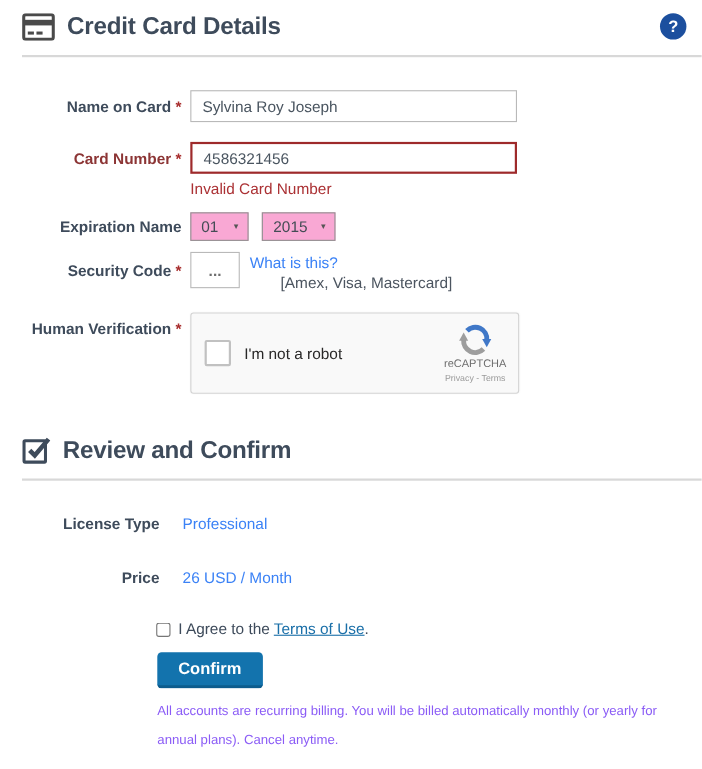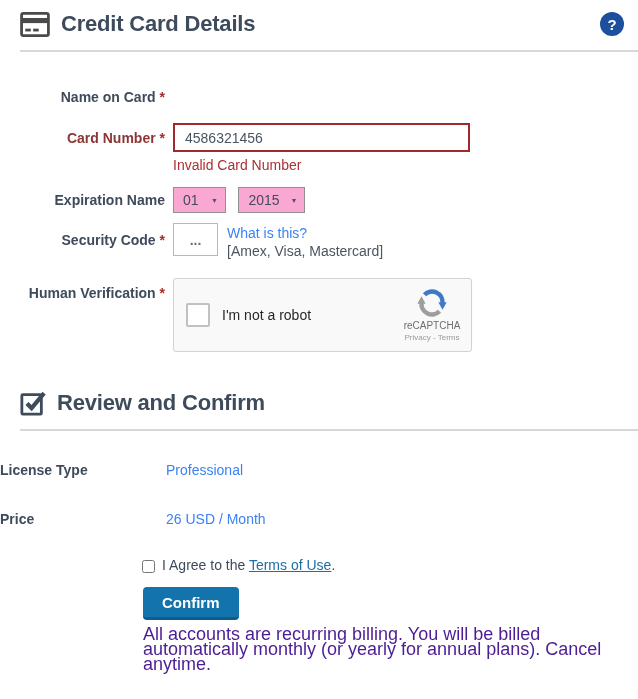--- a/index.html
+++ b/index.html
@@ -76,21 +76,21 @@
   }
 
   .sec-line { display: flex; align-items: flex-start; }
   .sec-input {
     width: 45px; height: 33px; text-align: center; font-weight: bold;
     padding: 0;
   }
   .sec-input::placeholder { color: #6d6d6d; font-weight: bold; }
   .sec-texts { margin-left: 9px; font-size: 14px; line-height: 18px; padding-top: 1px; }
   a.lnk { color: #3b82f6; text-decoration: none; cursor: pointer; }
-  .sec-note { color: #4c5560; }
+  .sec-note { color: #4c5560; margin-left: 28px; }
 
   
   .captcha {
     width: 299px; height: 74px;
     background: #f9f9f9; border: 1px solid #d3d3d3; border-radius: 3px;
     display: flex; align-items: center; padding: 0 10px 0 12px;
     box-shadow: 0 0 2px rgba(0,0,0,0.03);
   }
   .cap-cb {
     width: 24px; height: 24px; background: #ffffff;
@@ -104,21 +104,21 @@
   }
   .cap-brand { font-size: 10px; color: #6d6d6d; margin-top: 2px; }
   .cap-links { font-size: 8px; color: #9a9a9a; margin-top: 2px; cursor: pointer; }
 
   
   .review-head { margin-top: 26px; }
   .review-area { margin-top: 31px; }
   .rrow { display: flex; font-size: 14px; }
   .rrow.license { margin-bottom: 33px; }
   .rrow.price { margin-bottom: 30px; }
-  .rlabel { width: 145px; font-weight: bold; flex: none; }
+  .rlabel { width: 145px; text-align: right; font-weight: bold; flex: none; }
   .rvalue { margin-left: 21px; color: #3b82f6; }
 
   .agree {
     margin-left: 142px; font-size: 14px; color: #3e4b5b;
     display: flex; align-items: flex-end; margin-bottom: 14px;
   }
   .agree input[type="checkbox"] { width: 13px; height: 13px; margin: 0 7px 0 0; }
   a.terms { color: #1a6fa8; text-decoration: underline; cursor: pointer; }
 
   .confirm-btn {
@@ -127,21 +127,21 @@
     border: none; border-bottom: 3px solid #0d5c8d;
     border-radius: 4px;
     font-family: "Liberation Sans", sans-serif;
     font-size: 15px; font-weight: bold;
     padding: 7px 19px 6px 19px; cursor: pointer;
     display: block;
     text-align: center;
   }
   .fine-print {
     margin: 7px 0 0 143px; max-width: 487px;
-    font-size: 18px; line-height: 15px; color: #4c1d95;
+    font-size: 12px; line-height: 26px; color: #8b5cf6;
   }
 </style>
 </head>
 <body>
 
 <div class="sec-head">
   <span class="sec-icon">
     <svg width="30" height="25" viewBox="0 0 32 27">
       <rect x="1.5" y="1.5" width="29" height="24" rx="2" fill="none" stroke="#4a4a4a" stroke-width="3"></rect>
       <rect x="1.5" y="6.5" width="29" height="5.5" fill="#4a4a4a"></rect>
@@ -155,20 +155,23 @@
   </div>
 </div>
 <div class="divider"></div>
 
 <div class="form-area">
 
   <div class="frow">
     <div class="flabel">
       <span>Name on Card</span>
       <span class="req">*</span>
+    </div>
+    <div class="ffield">
+      <input class="txt" type="text" value="Sylvina Roy Joseph" style="">
     </div>
   </div>
 
   <div class="frow" style="margin-bottom:14px;">
     <div class="flabel err">
       <span>Card Number</span>
       <span class="req">*</span>
     </div>
     <div class="ffield">
       <input class="txt error-border" type="text" value="4586321456" style="">

